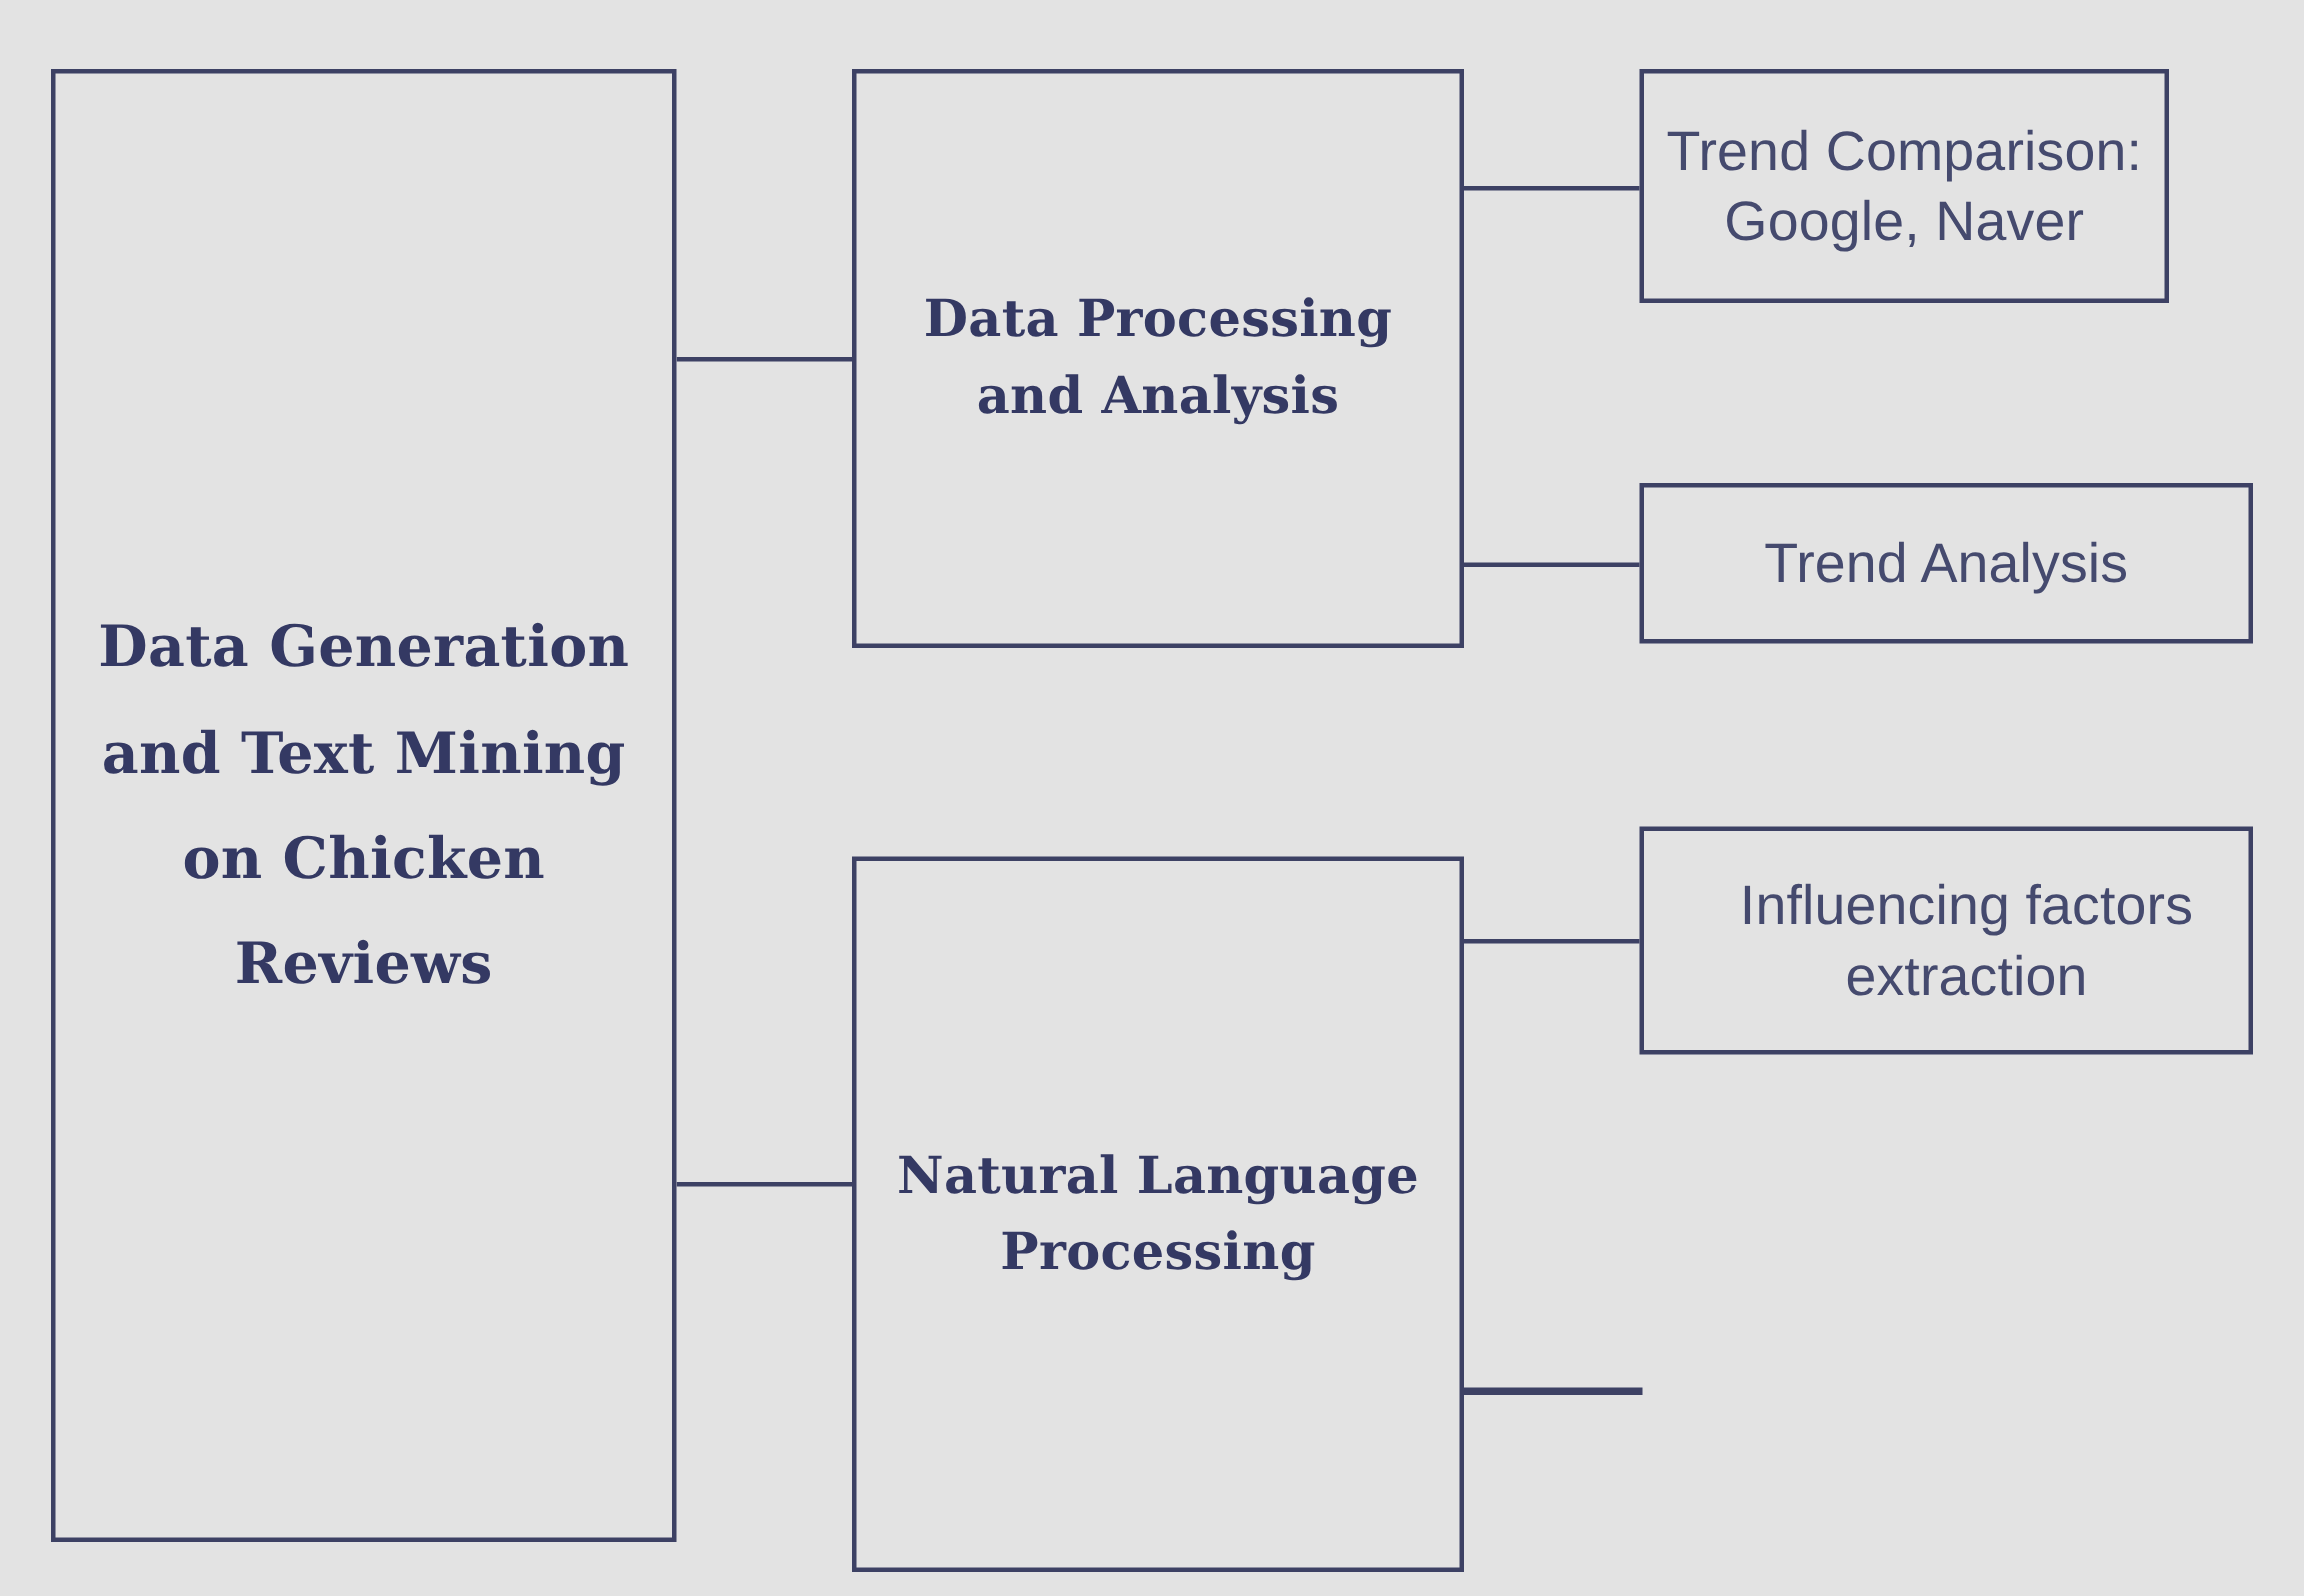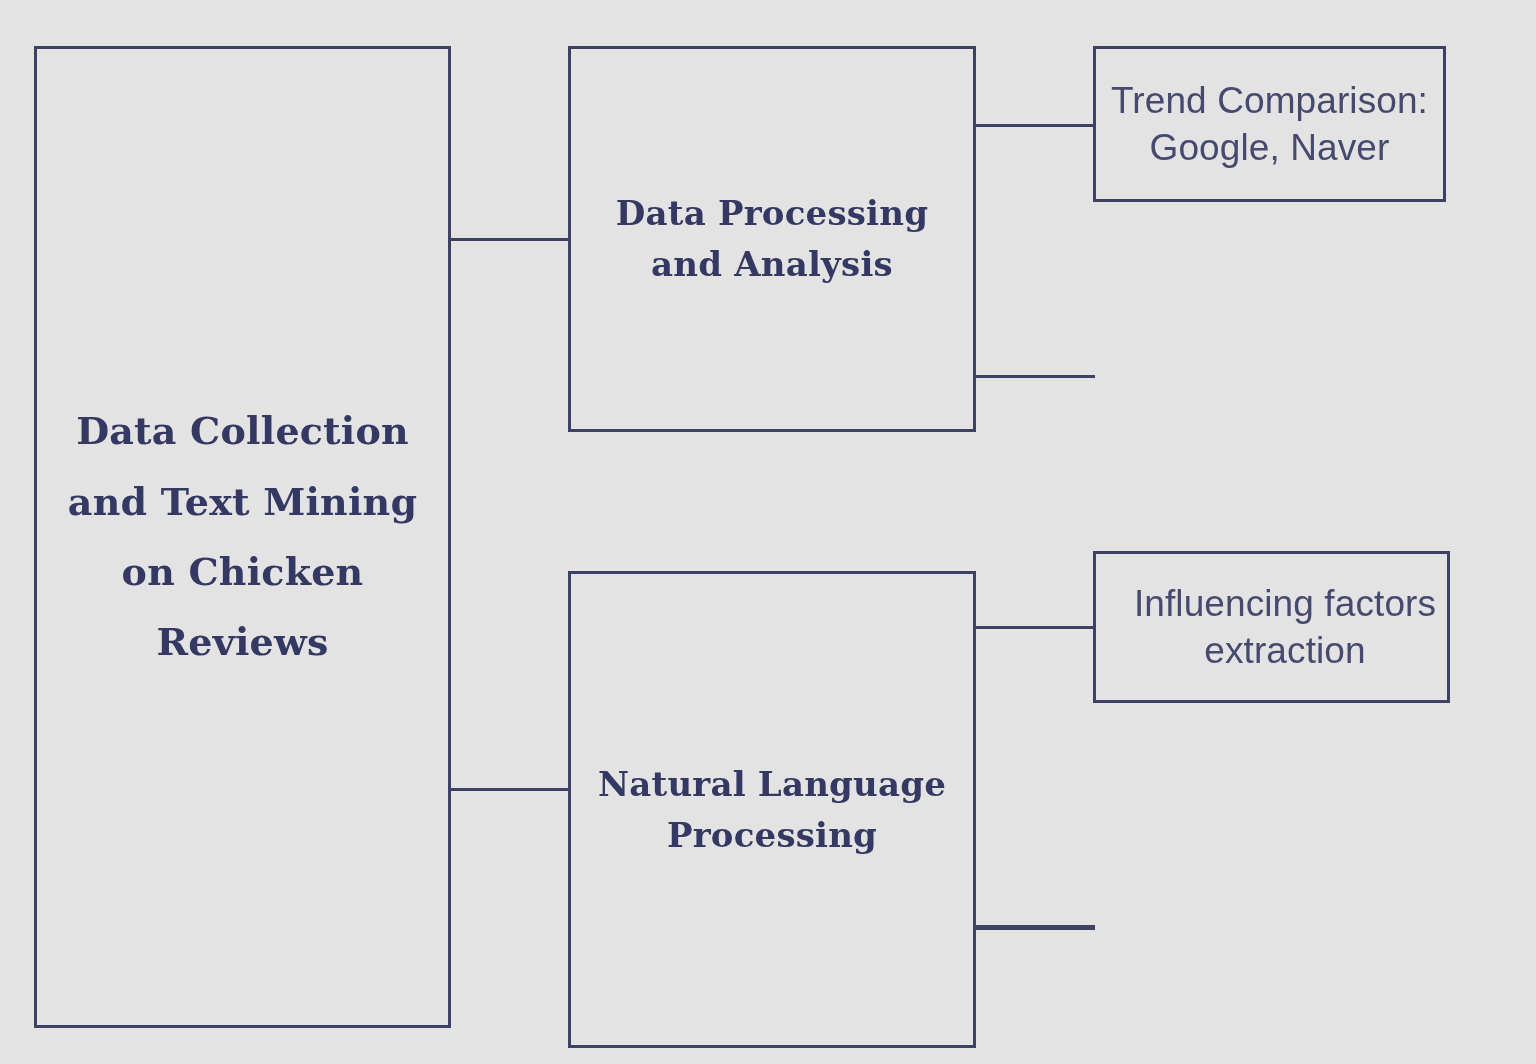--- a/index.html
+++ b/index.html
@@ -80,21 +80,21 @@
   #node-trend-comparison {
     left: 1093px; top: 46px;
     width: 353px; height: 156px;
   }
   #node-trend-analysis {
     left: 1093px; top: 322px;
     width: 409px; height: 107px;
   }
   #node-influencing-factors {
     left: 1093px; top: 551px;
-    width: 357px; height: 152px; padding-left: 27px;
+    width: 409px; height: 152px; padding-left: 27px;
   }
   #node-negative-word {
     left: 1093px; top: 826px;
     width: 409px; height: 202px;
   }
   #node-trend-comparison .node-label,
   #node-trend-analysis .node-label,
   #node-influencing-factors .node-label,
   #node-negative-word .node-label {
     font-size: 37px;
@@ -123,41 +123,44 @@
 <div id="diagram">
 
   <div class="connector" id="conn-root-dp"></div>
   <div class="connector" id="conn-root-nlp"></div>
   <div class="connector" id="conn-dp-tc"></div>
   <div class="connector" id="conn-dp-ta"></div>
   <div class="connector" id="conn-nlp-if"></div>
   <div class="connector thick" id="conn-nlp-nw"></div>
 
   <div class="node serif" id="node-root">
-    <span class="node-label">Data Collection
+    <span class="node-label">Data Generation
 and Text Mining
 on Chicken
 Reviews</span>
   </div>
 
   <div class="node serif" id="node-data-processing">
     <span class="node-label">Data Processing
 and Analysis</span>
   </div>
 
   <div class="node serif" id="node-nlp">
     <span class="node-label">Natural Language
 Processing</span>
   </div>
 
   <div class="node sans" id="node-trend-comparison">
     <span class="node-label">Trend Comparison:
 Google, Naver</span>
   </div>
 
+  <div class="node sans" id="node-trend-analysis">
+    <span class="node-label">Trend Analysis</span>
+  </div>
 
   <div class="node sans" id="node-influencing-factors">
     <span class="node-label">Influencing factors
 extraction</span>
   </div>
 
 
 </div>
 
 </body></html>

